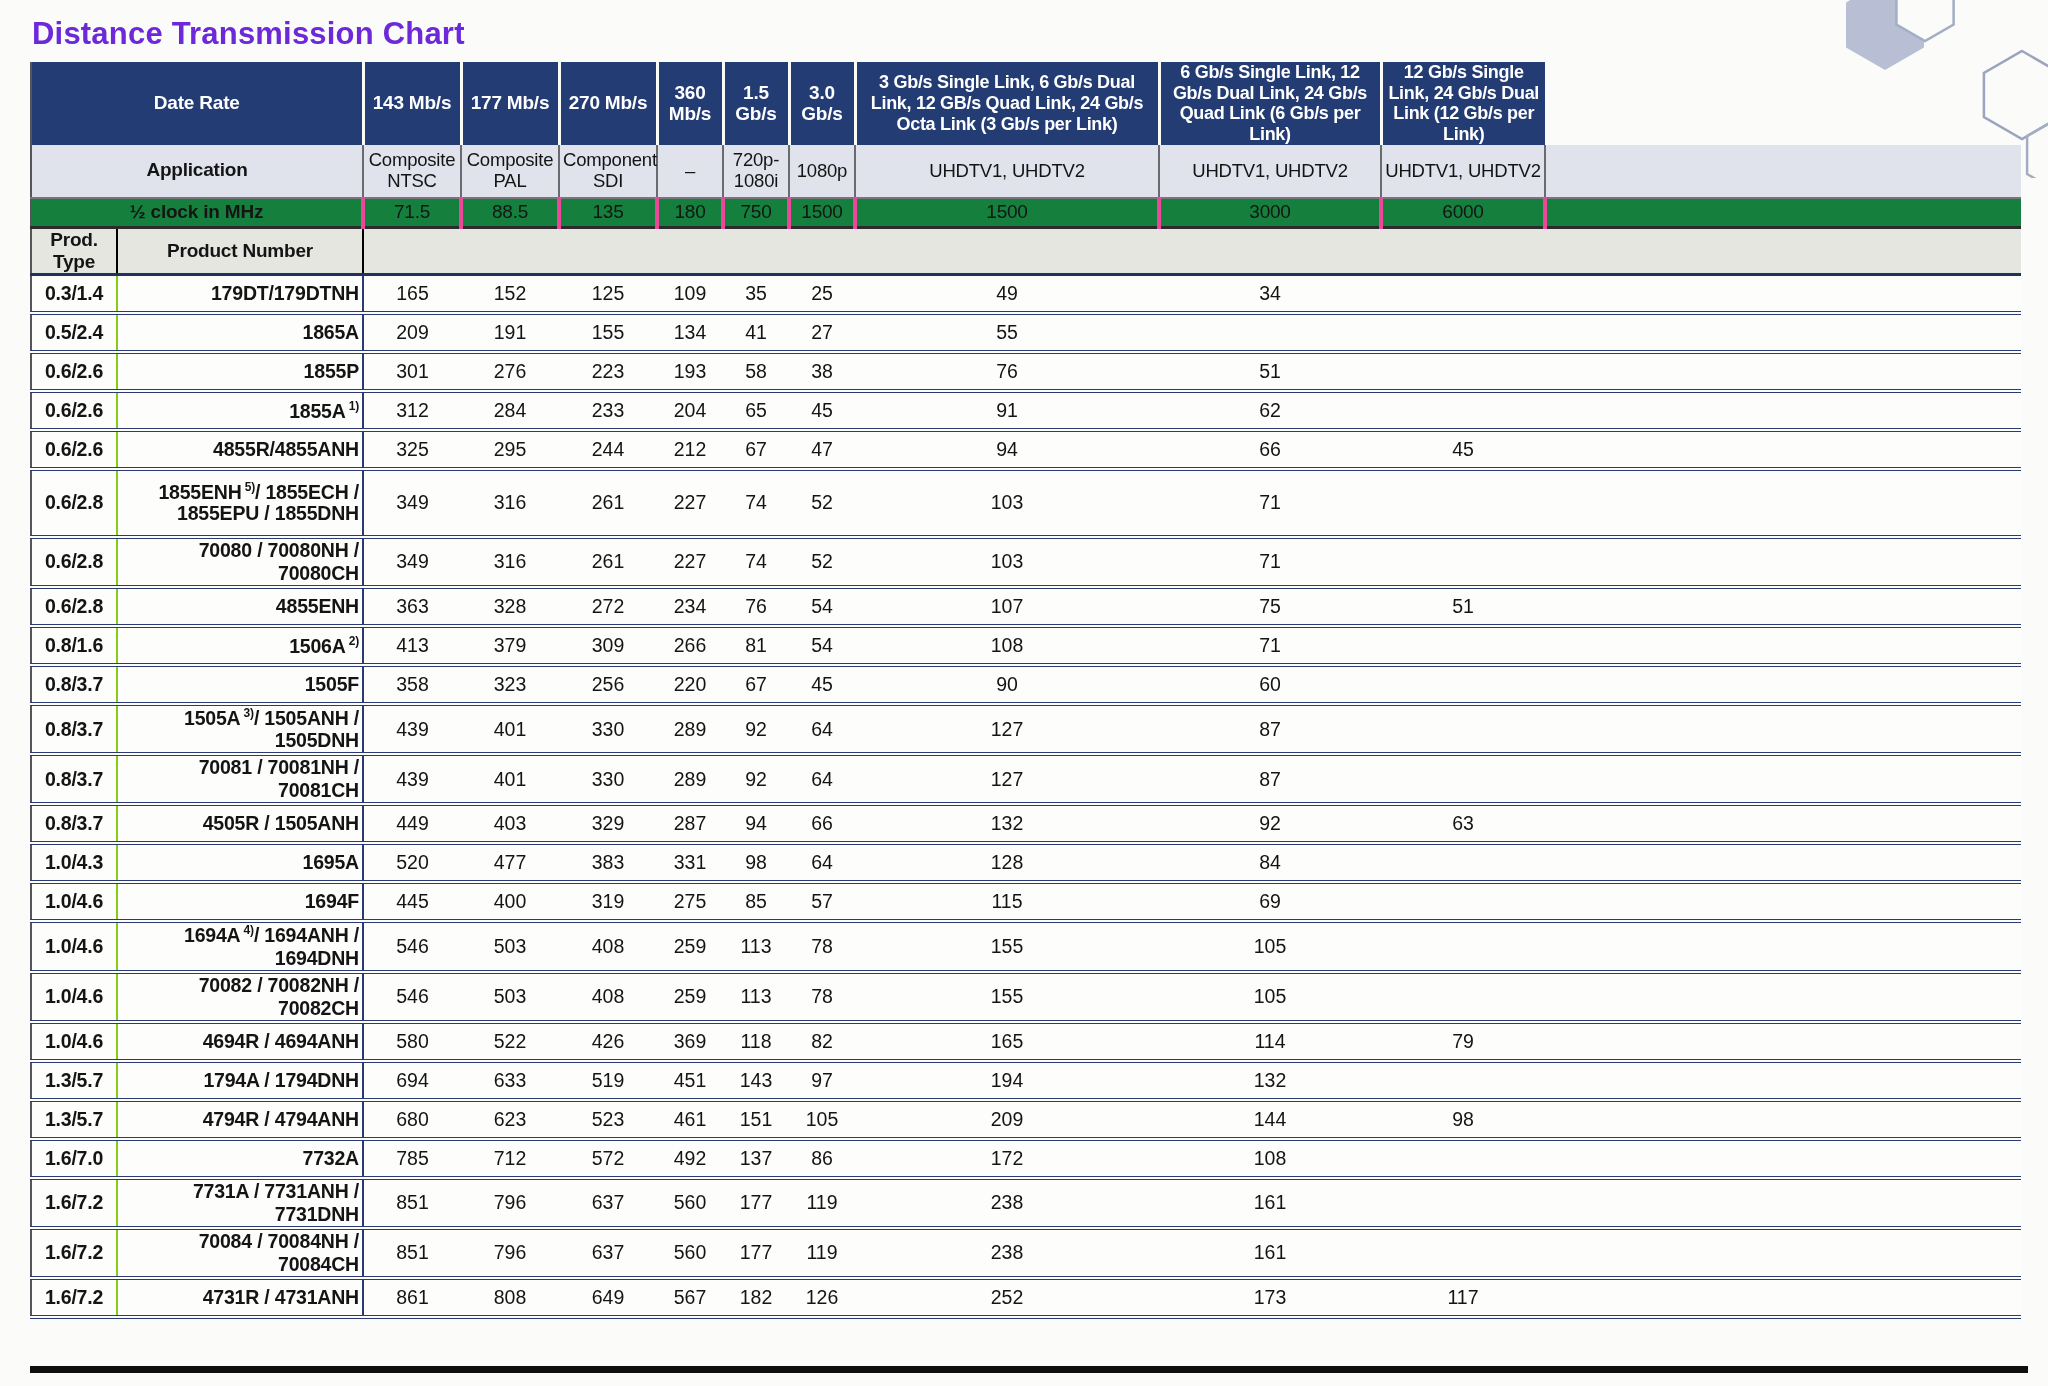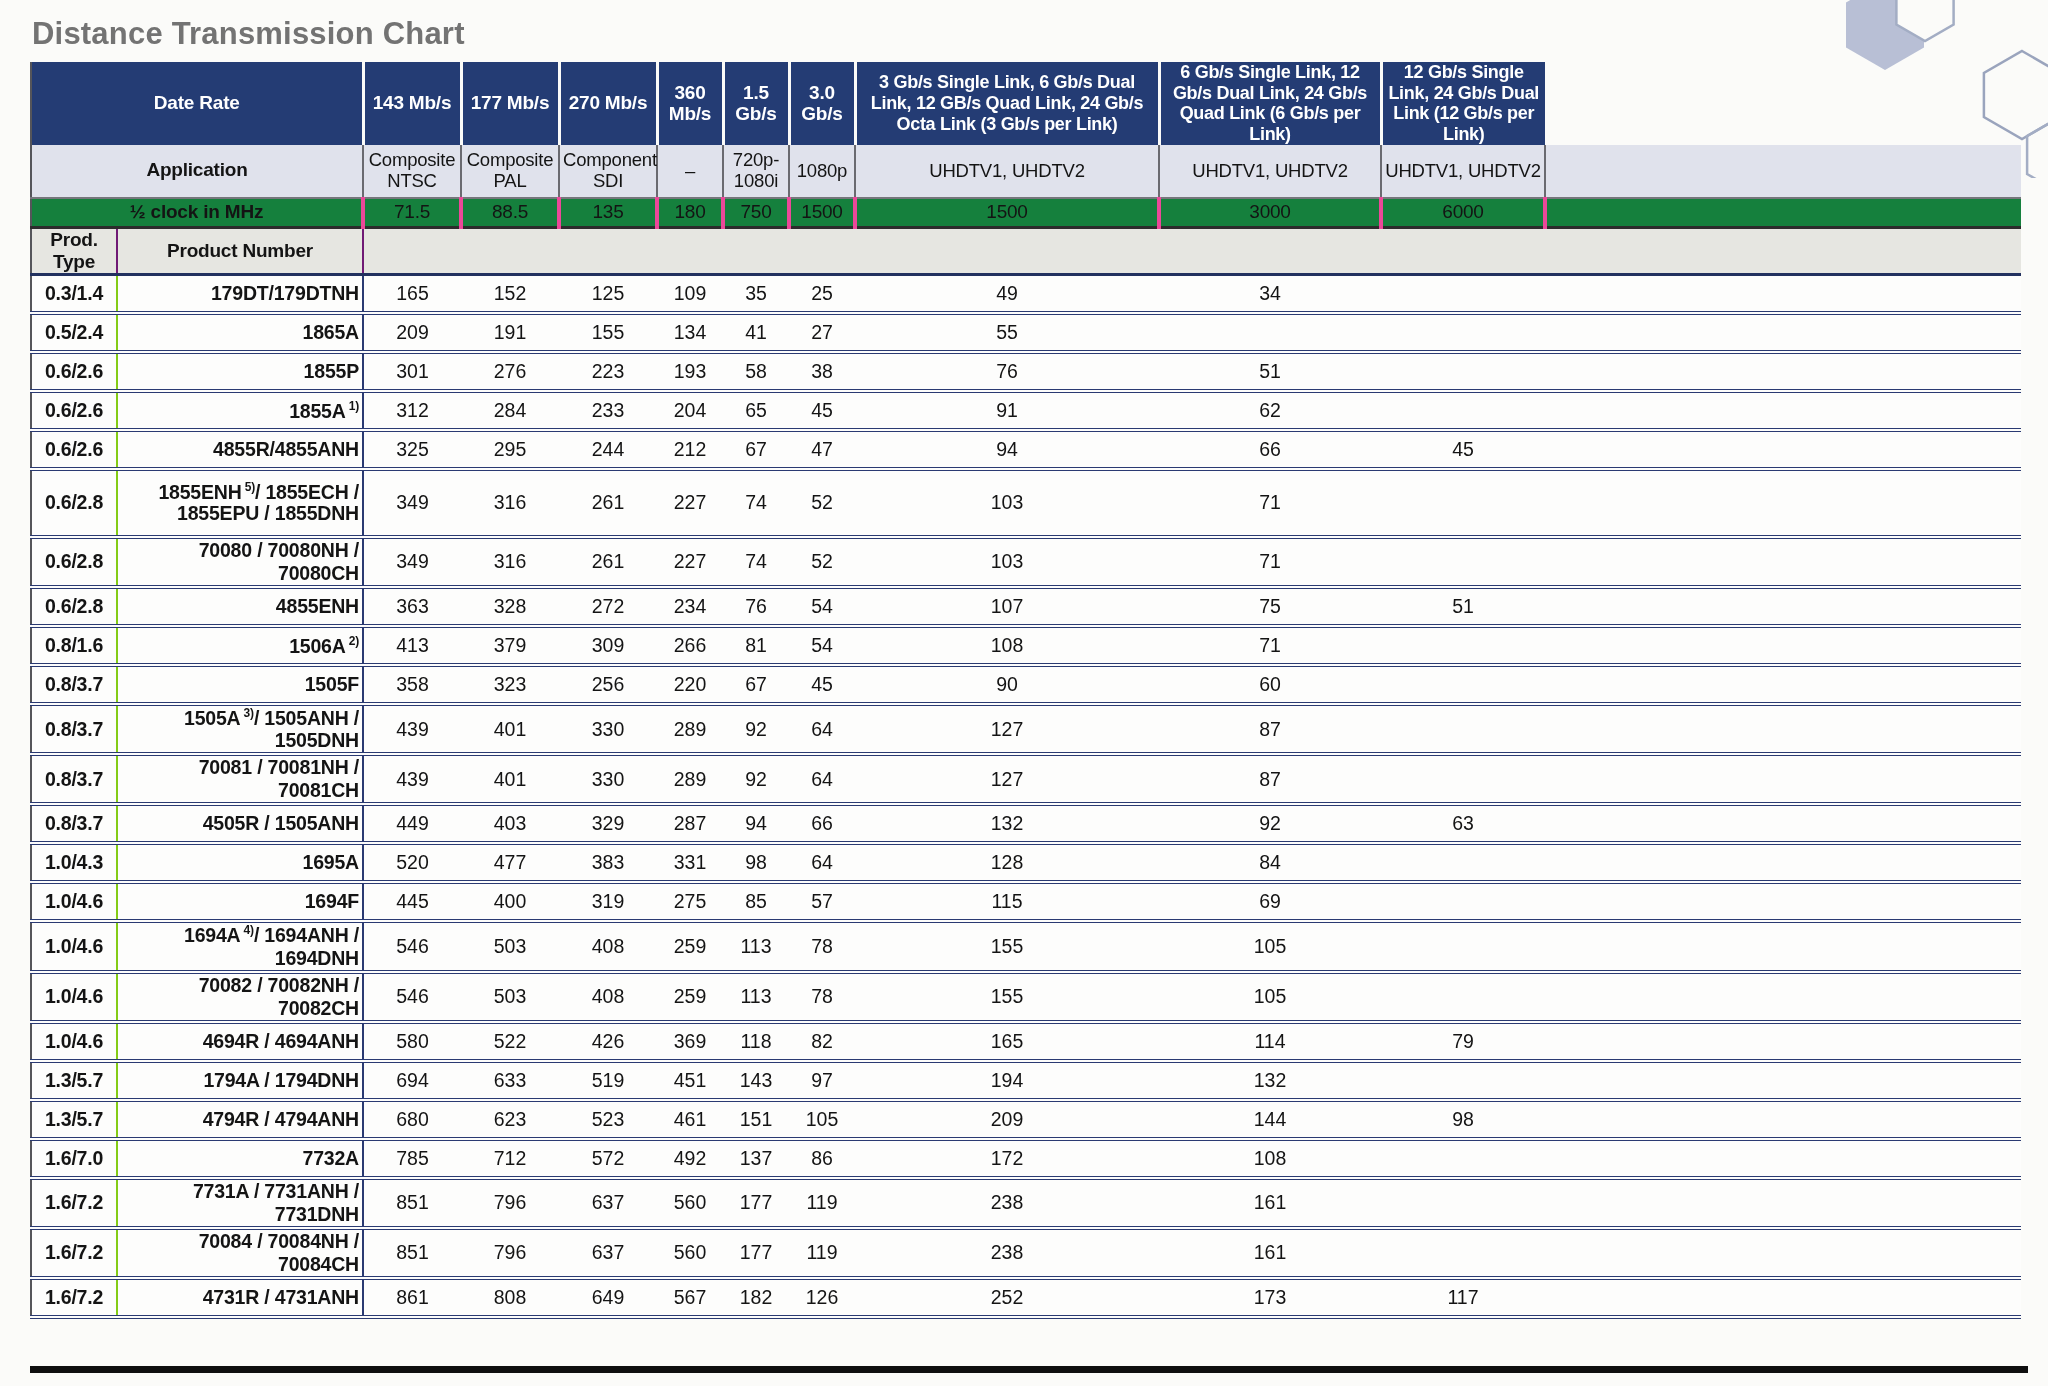--- a/index.html
+++ b/index.html
@@ -4,21 +4,21 @@
 <style>
   html,body{margin:0;padding:0;}
   body{
     width:2048px;height:1386px;position:relative;overflow:hidden;
     background:#fbfbf9;
     font-family:"Liberation Sans","DejaVu Sans",sans-serif;
     color:#141414;
   }
   .page{padding:16px 28px 0 30px;position:relative;}
   .title{
-    font-size:31px;font-weight:bold;color:#737373;margin:0 0 10px 2px;
+    font-size:31px;font-weight:bold;color:#6d28d9;margin:0 0 10px 2px;
     letter-spacing:0.2px;
   }
   
   .hexwrap{position:absolute;top:0;right:0;width:240px;height:178px;overflow:hidden;}
 
   
   table.dist{
     border-collapse:collapse;table-layout:fixed;width:1990px;
     border-left:2px solid #55555a;
   }
@@ -36,21 +36,21 @@
   .row-app td{height:52px;background:#e0e2ec;font-size:18.5px;line-height:1.1;border-bottom:2px solid #76767c;}
   .row-app td.lbl{font-weight:bold;font-size:19px;}
   .row-app td + td{border-left:2px solid #6a6a70;}
 
   .row-gray td{height:27px;background:#15803d;font-size:19px;border-bottom:2px solid #7d7d7d;}
   .row-gray td.lbl{font-weight:bold;}
   .row-gray td + td{border-left:4px solid #ec4899;}
 
   .row-prodhdr td{height:29px;background:#e6e6e1;font-size:19px;font-weight:bold;
     border-top:3px solid #2c2c2c;border-bottom:3px solid #22315f;}
-  .row-prodhdr td + td{border-left:2px solid #701a75;}
+  .row-prodhdr td + td{border-left:2px solid #000000;}
 
   .row-data td{height:35px;background:#fdfdfc;font-size:19.5px;border-bottom:4px double #2a3a72;}
   tr.tall td{height:64px;line-height:1.08;}
   .row-data td.prodtype{font-weight:bold;border-right:2px solid #84cc16;}
   .row-data td.product{font-weight:bold;text-align:right;padding-left:12px;border-right:2px solid #2a3a72;}
   .row-data td.product sup{font-size:12px;font-weight:bold;}
   .row-data td.val{letter-spacing:0;}
   .bottom-rule{position:absolute;left:30px;right:20px;bottom:13px;height:7px;background:#0f0f0f;}
 </style>
 </head>

